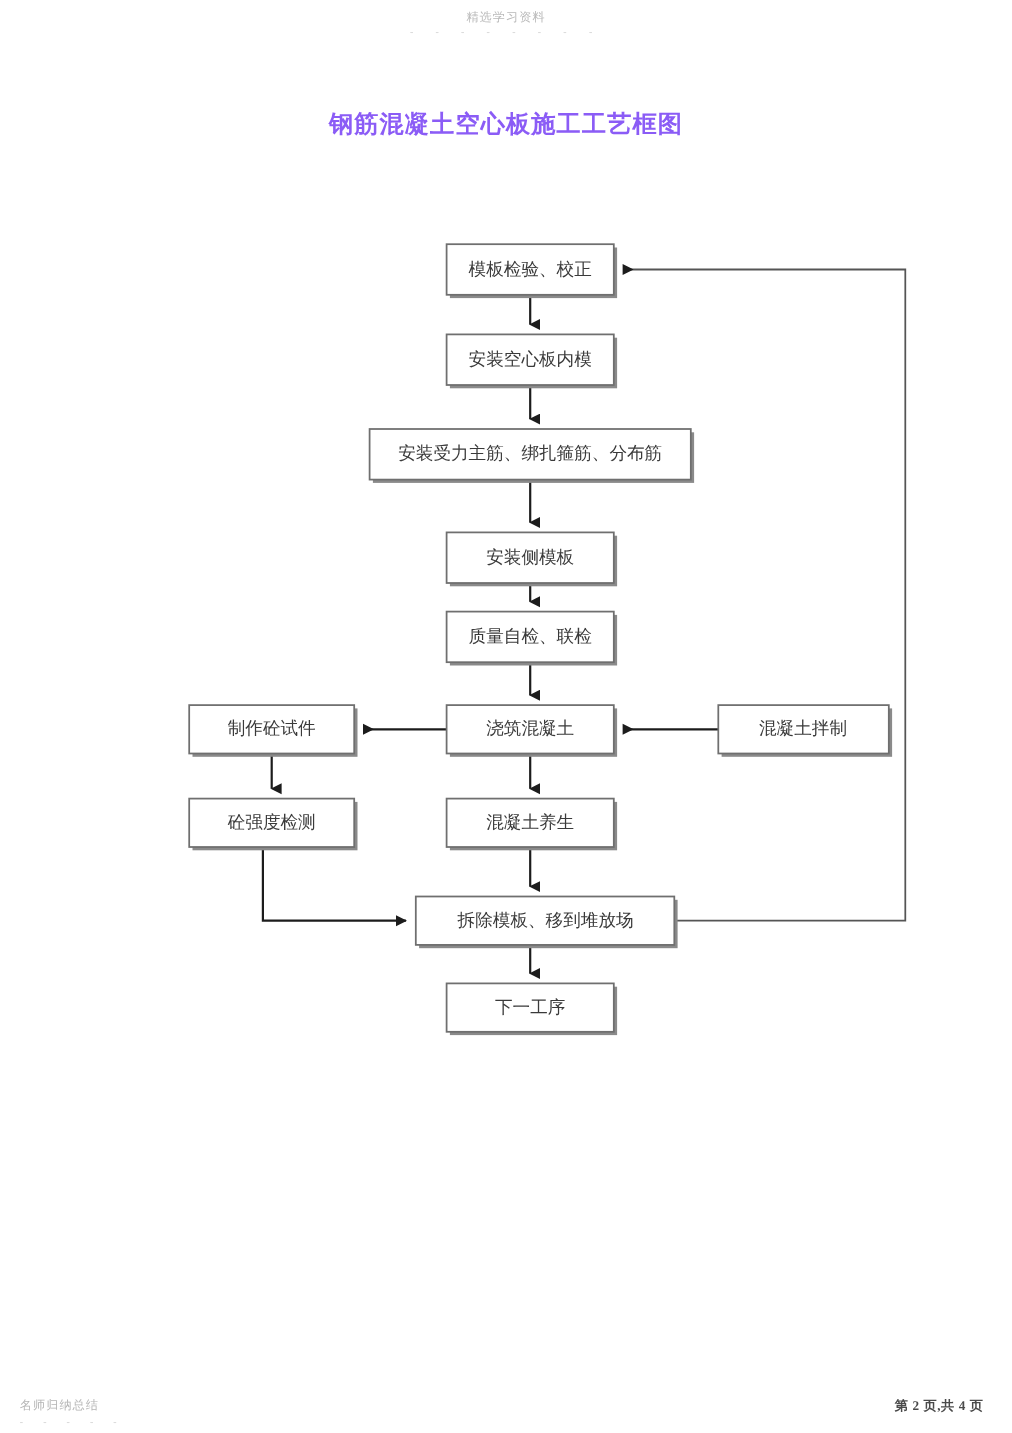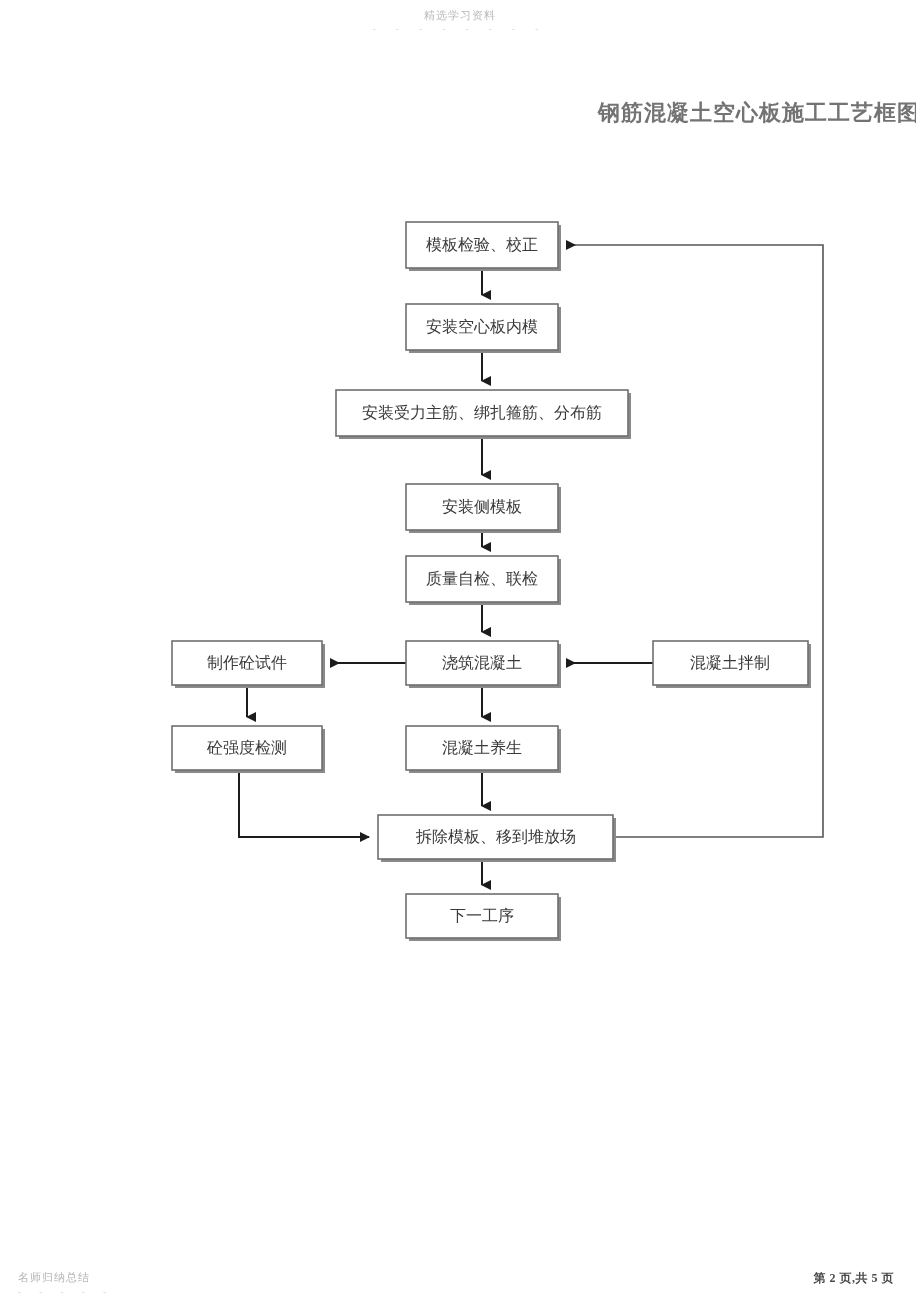--- a/index.html
+++ b/index.html
@@ -40,24 +40,24 @@
     color: #cfcfcf;
     letter-spacing: 9px;
   }
 
   
   .doc-title {
     position: absolute;
     top: 98px;
     left: 0;
     width: 920px;
-    text-align: right;
+    text-align: center;
     font-size: 22px;
     font-weight: bold;
-    color: #737373;
+    color: #8b5cf6;
     letter-spacing: 1px;
   }
 
   
   .chart-wrap {
     position: absolute;
     top: 12px;
     left: 0;
     width: 920px;
     height: 1000px;
@@ -238,15 +238,15 @@
         <rect class="node-shadow" x="409" y="885" width="152" height="44"></rect>
         <rect class="node-rect" x="406" y="882" width="152" height="44"></rect>
         <text class="node-label" x="482" y="905">下一工序</text>
       </g>
 
     </svg>
   </div>
 
   <div class="wm-footer-left">名师归纳总结</div>
   <div class="wm-footer-left-dashes">- - - - -</div>
-  <div class="footer-page">第 2 页,共 5 页</div>
+  <div class="footer-page">第 2 页,共 4 页</div>
 
 </div>
 
 </body></html>

